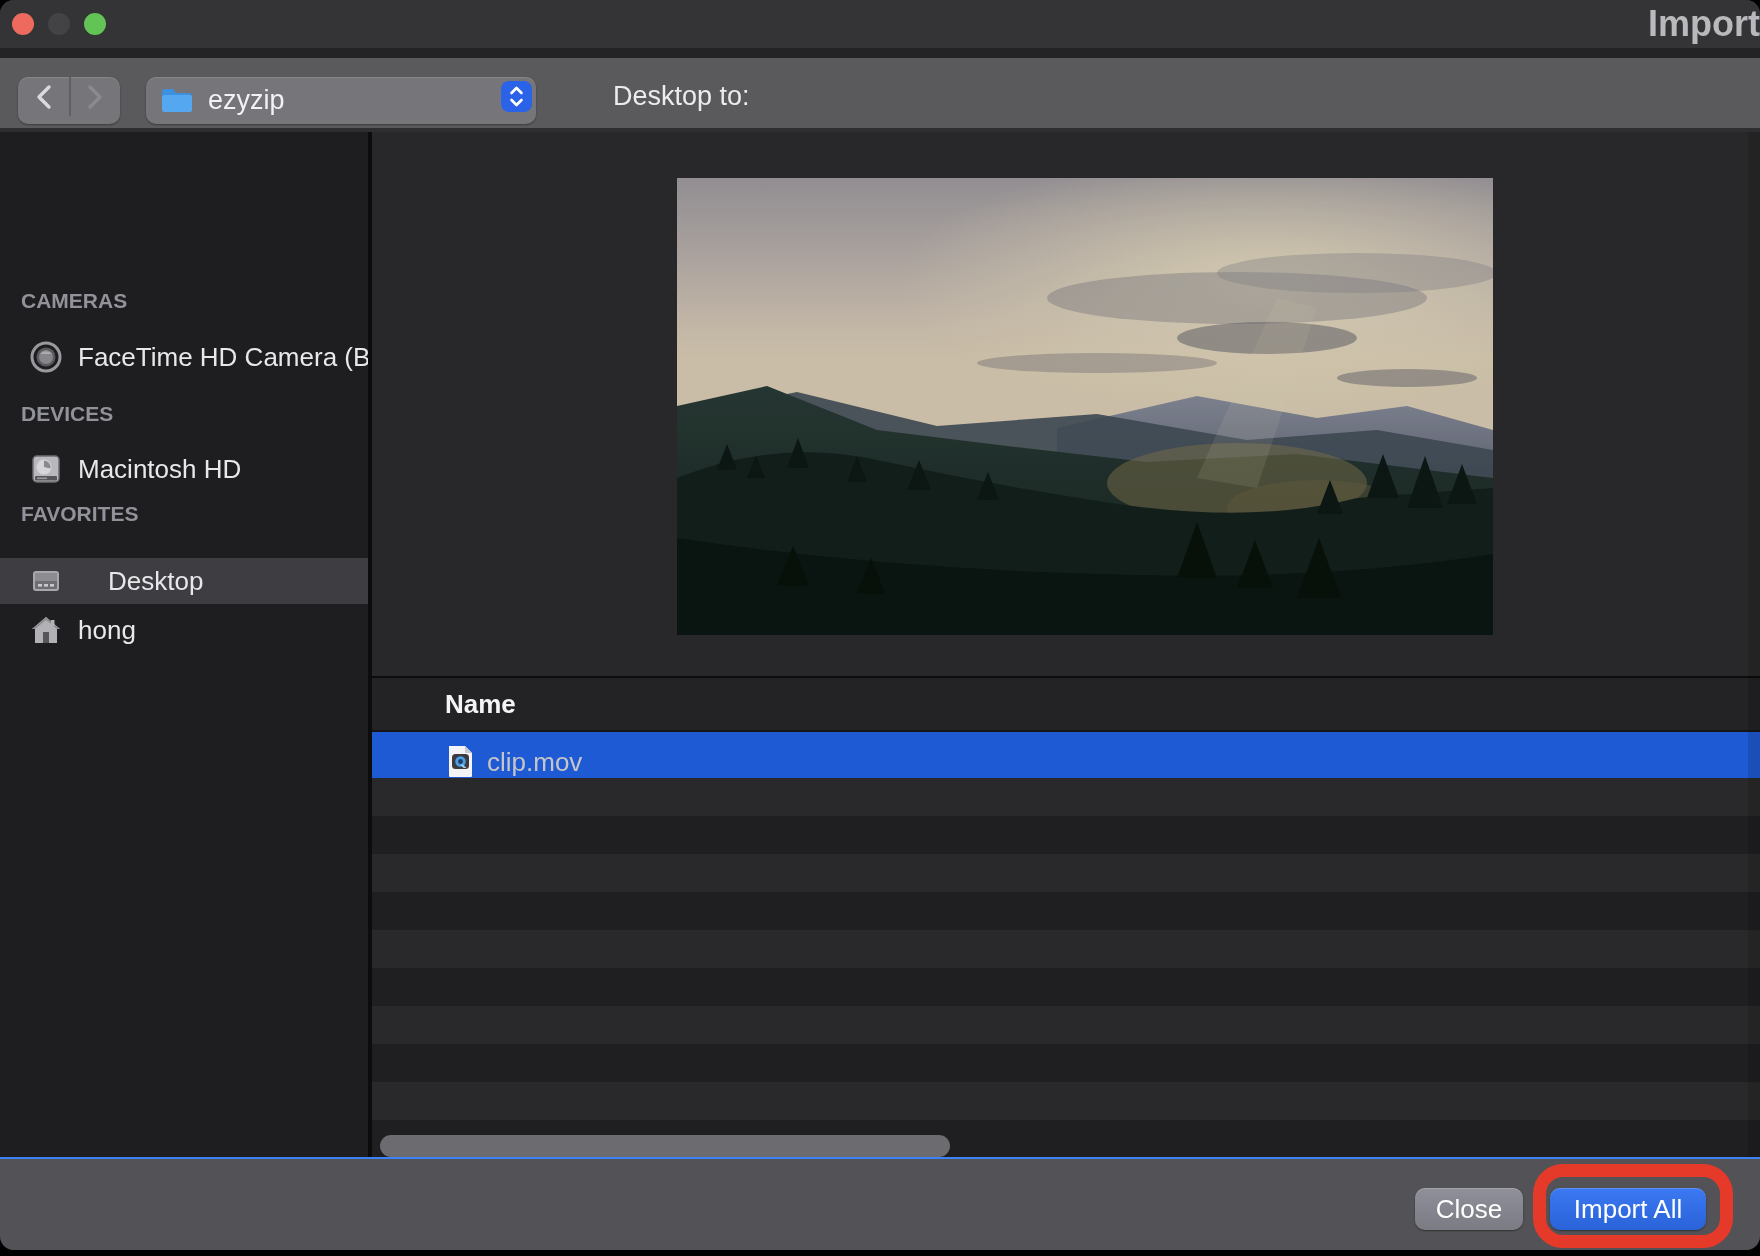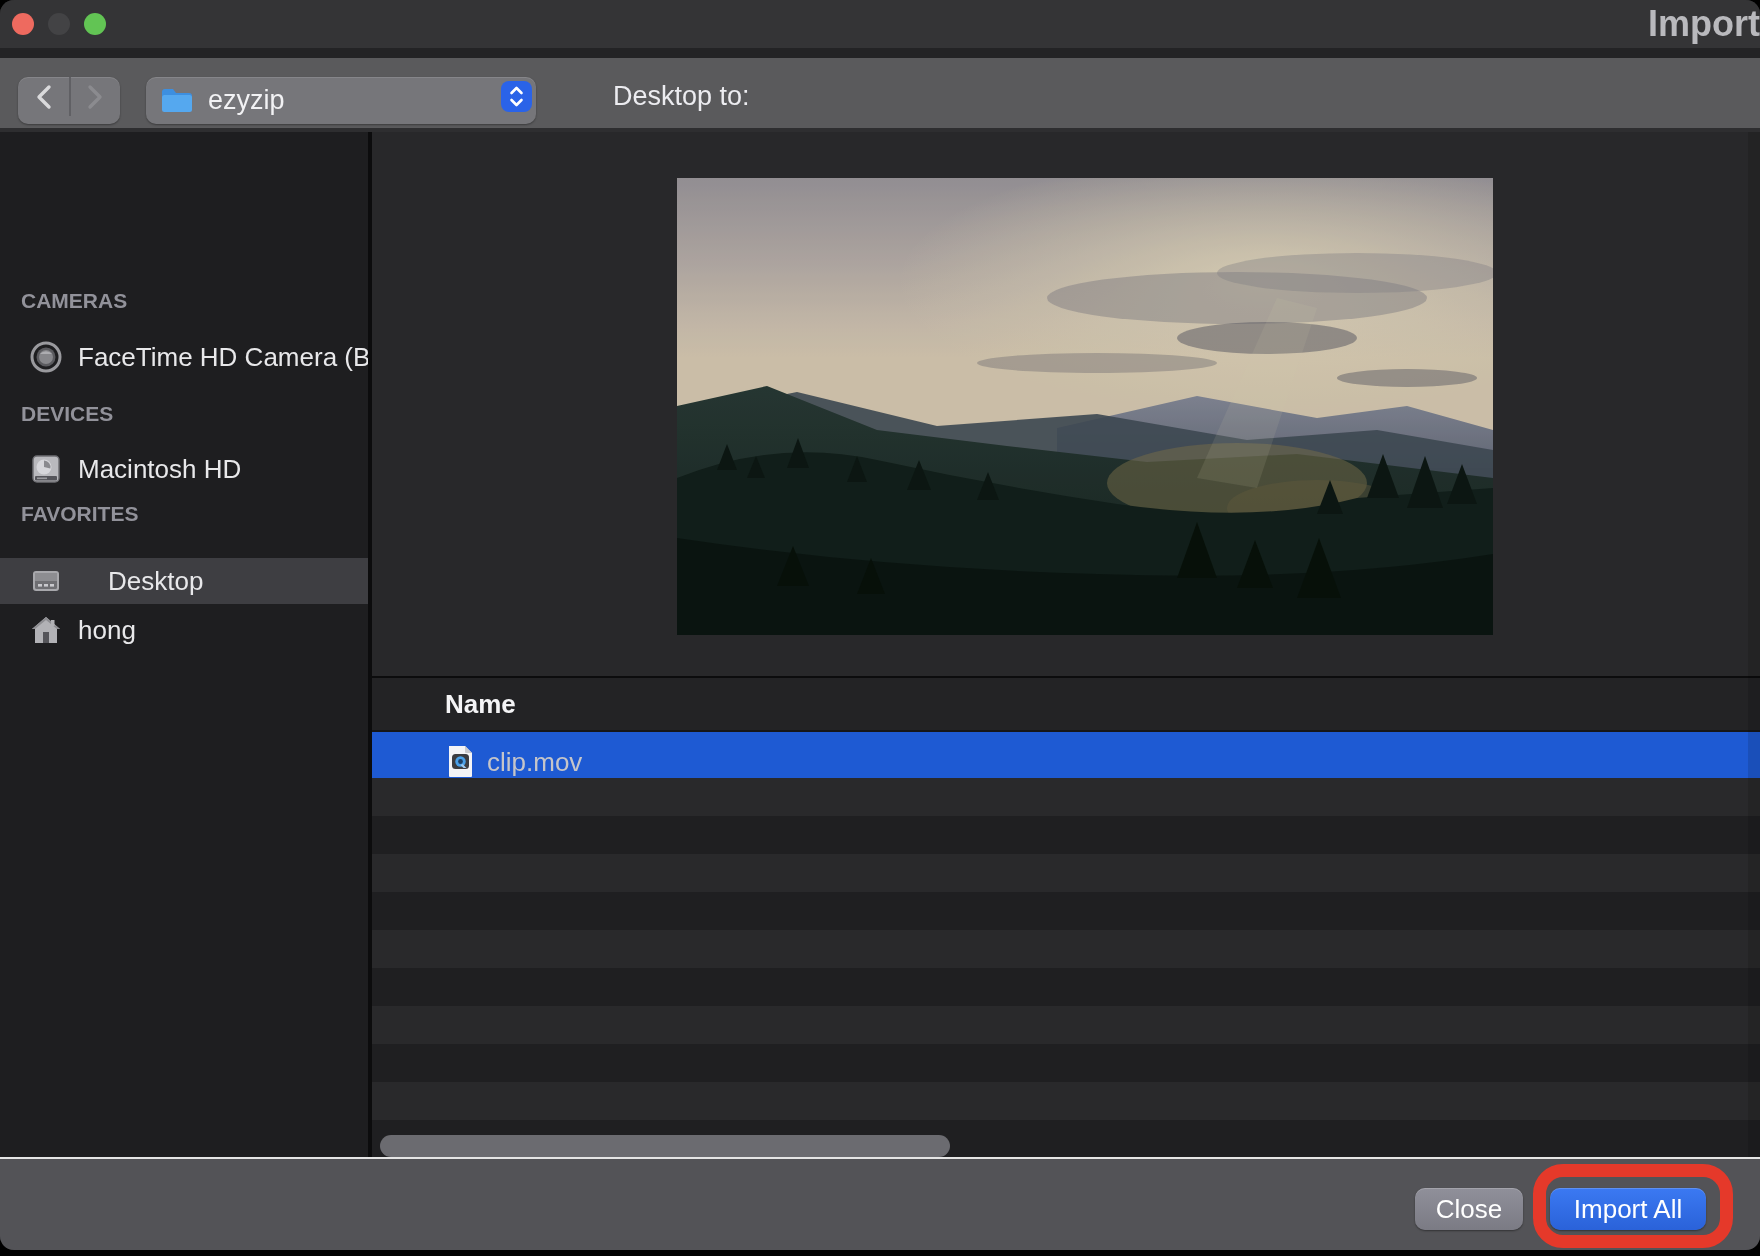--- a/index.html
+++ b/index.html
@@ -47,21 +47,21 @@
   #row-selected{left:0;top:600px;width:1388px;height:46px;background:#1e5ad3;display:flex;align-items:flex-end;}
   #row-selected .fic{width:27px;height:33px;margin-left:75px;flex:0 0 27px;}
   #row-selected .fname{margin-left:13px;font-size:26px;color:#c5c5c9;}
   #stripes{left:0;top:646px;width:1388px;height:380px;}
   .stripe{width:1388px;height:38px;}
   .stripe:nth-child(odd){background:#29292b;}
   .stripe:nth-child(even){background:#1f1f21;}
   #hscrollbar{left:8px;top:1003px;width:570px;height:22px;border-radius:11px;background:#6b6b70;}
   #right-edge{left:1376px;top:0;width:12px;height:1025px;background:rgba(0,0,0,.12);}
   
-  #bottombar{left:0;top:1157px;width:1760px;height:93px;background:#535357;border-top:2px solid #e5e5e5;box-sizing:border-box;}
+  #bottombar{left:0;top:1157px;width:1760px;height:93px;background:#535357;border-top:2px solid #3b82f6;box-sizing:border-box;}
   .btn{top:29px;height:42px;border-radius:10px;font-size:26px;color:#ffffff;display:flex;
     align-items:center;justify-content:center;box-shadow:inset 0 1px 0 rgba(255,255,255,.18),0 1px 2px rgba(0,0,0,.4);}
   #close-btn{left:1415px;width:108px;background:linear-gradient(180deg,#90909a,#7b7b84);}
   #import-all-btn{left:1550px;width:156px;background:linear-gradient(180deg,#3b79f2,#2a62d9);}
   #annotation{left:1533px;top:1164px;width:174px;height:58px;border:13px solid #e5392a;border-radius:30px;}
   svg{display:block;}
 </style>
 </head>
 <body>
 

